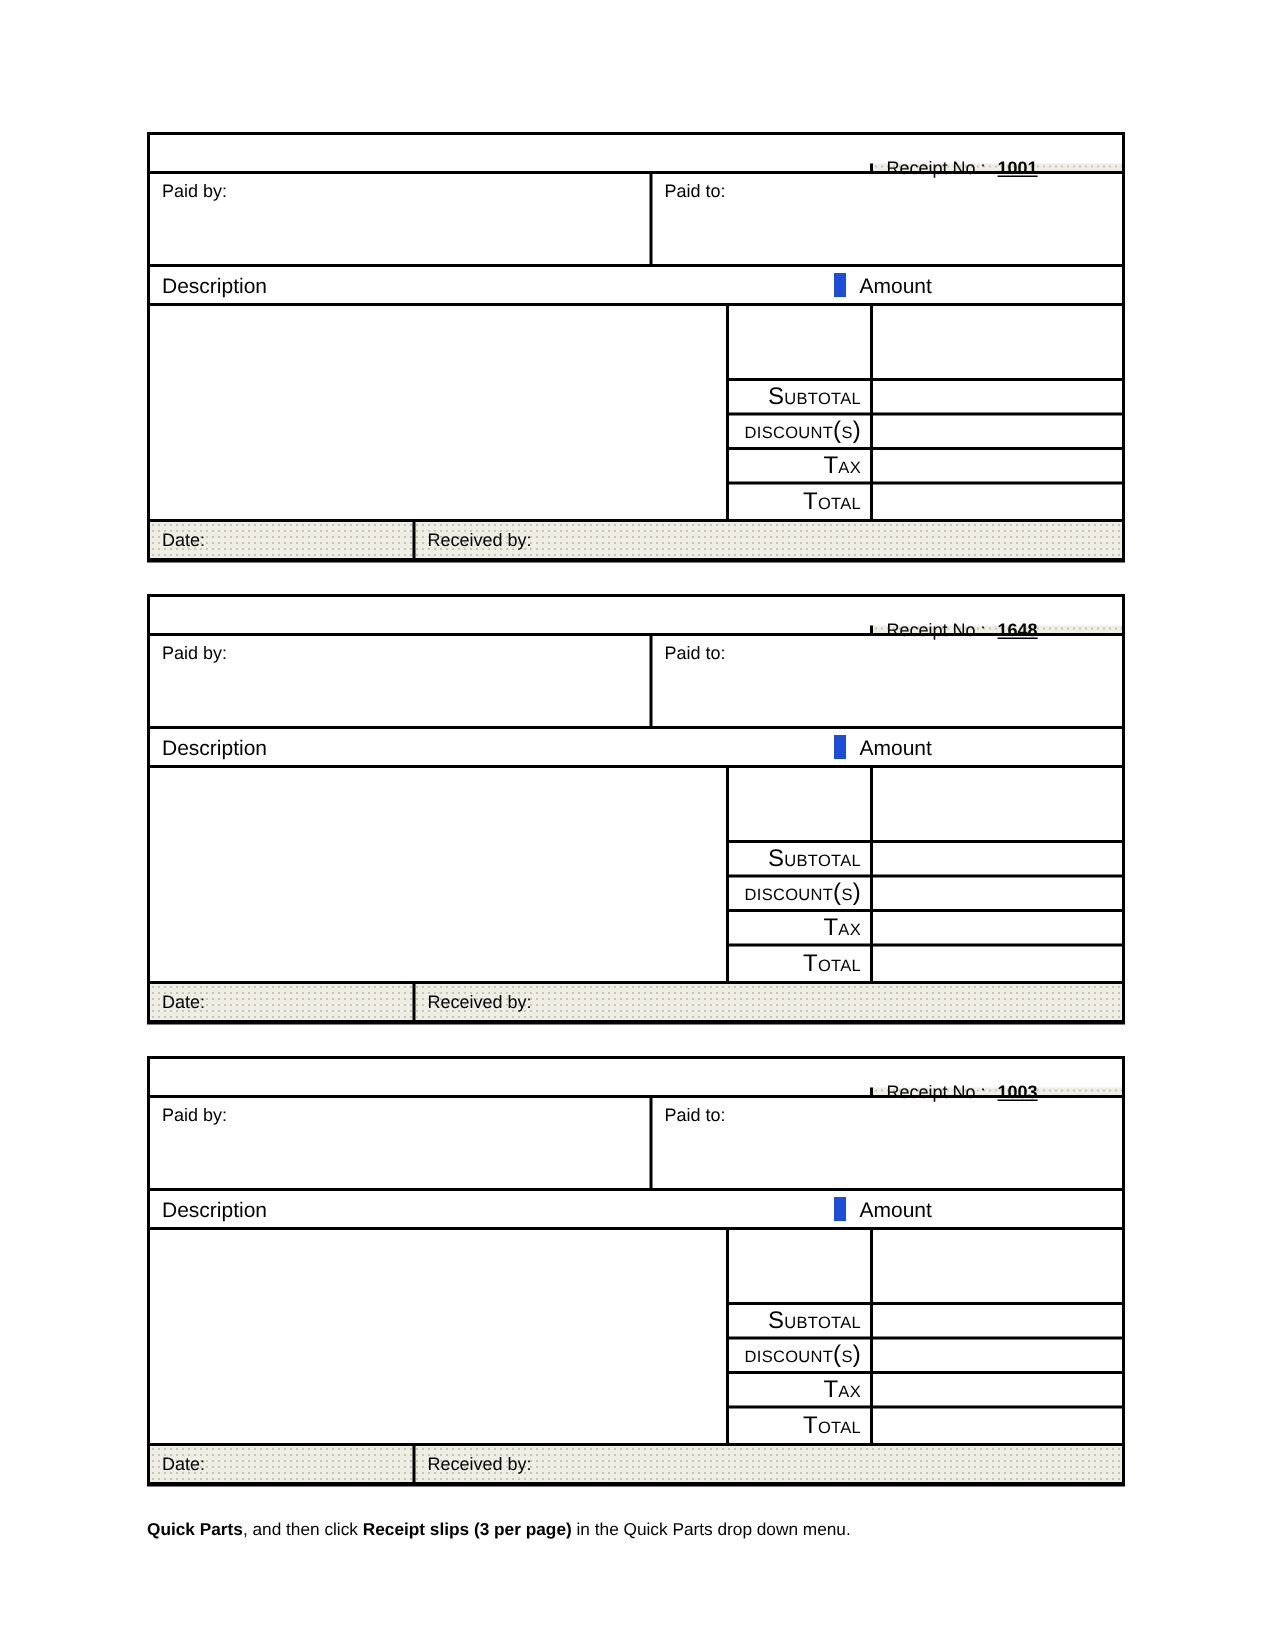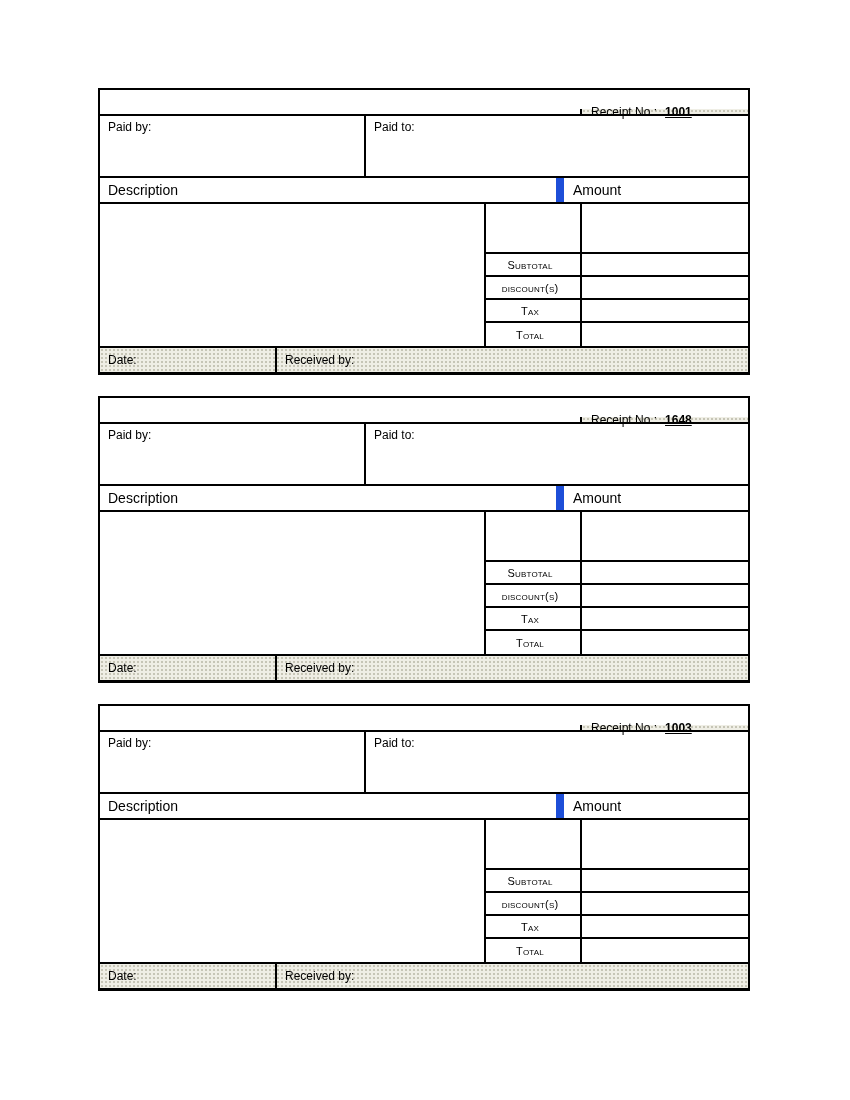--- a/index.html
+++ b/index.html
@@ -38,43 +38,43 @@
     border-left: 2px solid #000;
     display: flex; align-items: center;
     padding-left: 9px; gap: 8px;
     font-size: 12px;
     margin-top: 19px;
   }
   .cellA-no .num { font-weight: bold; text-decoration: underline; }
 
   
   .rowB { height: 62px; border-bottom: 2px solid #000; }
-  .cell-paidby { width: 266px; border-right: 2px solid #000; }
+  .cell-paidby { width: 335px; border-right: 2px solid #000; }
   .cell-paidto { flex: 1; }
   .rowB > div { padding: 4px 8px; font-size: 12px; }
 
   
-  .rowC { height: 26px; border-bottom: 2px solid #000; }
+  .rowC { height: 26px; border-bottom: 2px solid #000; align-items: center; }
   .cell-desch { flex: 1; display: flex; align-items: center; padding: 0 8px; font-size: 14px; }
   .cell-amth  { width: 192px; border-left: 8px solid #1d4ed8; display: flex; align-items: center; padding: 0 9px; font-size: 14px; }
 
   
   .rowD { height: 142px; }
   .cell-descbody { flex: 1; border-right: 2px solid #000; padding: 4px 8px; font-size: 12px; }
   .col-mid { width: 94px; display: flex; flex-direction: column; }
   .col-amt { width: 168px; border-left: 2px solid #000; display: flex; flex-direction: column; }
   .grid-cell { border-bottom: 2px solid #000; }
   .h-first { height: 50px; }
   .h-row   { height: 23px; }
   .h-last  { flex: 1; border-bottom: none; }
   .mid-label {
-    display: flex; align-items: center; justify-content: center;
+    display: flex; align-items: center; justify-content: flex-end;
     padding-right: 6px;
     font-variant: small-caps;
-    font-size: 11px;
+    font-size: 16px;
     letter-spacing: 0.2px;
   }
   .amt-cell { font-size: 12px; padding: 2px 6px; }
 
   
   .rowE { height: 26px; border-top: 2px solid #000; text-align: right; }
   .cell-date { width: 177px; border-right: 2px solid #000; }
   .cell-recv { flex: 1; }
   .rowE > div { display: flex; align-items: center; padding-left: 8px; font-size: 12px; gap: 6px; }
 
@@ -277,15 +277,16 @@
         <span></span>
       </div>
       <div class="cell-recv">
         <span>Received by:</span>
         <span></span>
       </div>
     </div>
   </div>
 
   <div class="instructions">
+    <p><b>Quick Parts</b><span>, and then click </span><b>Receipt slips (3 per page)</b><span> in the Quick Parts drop down menu.</span></p>
   </div>
 
 </div>
 
 </body></html>

